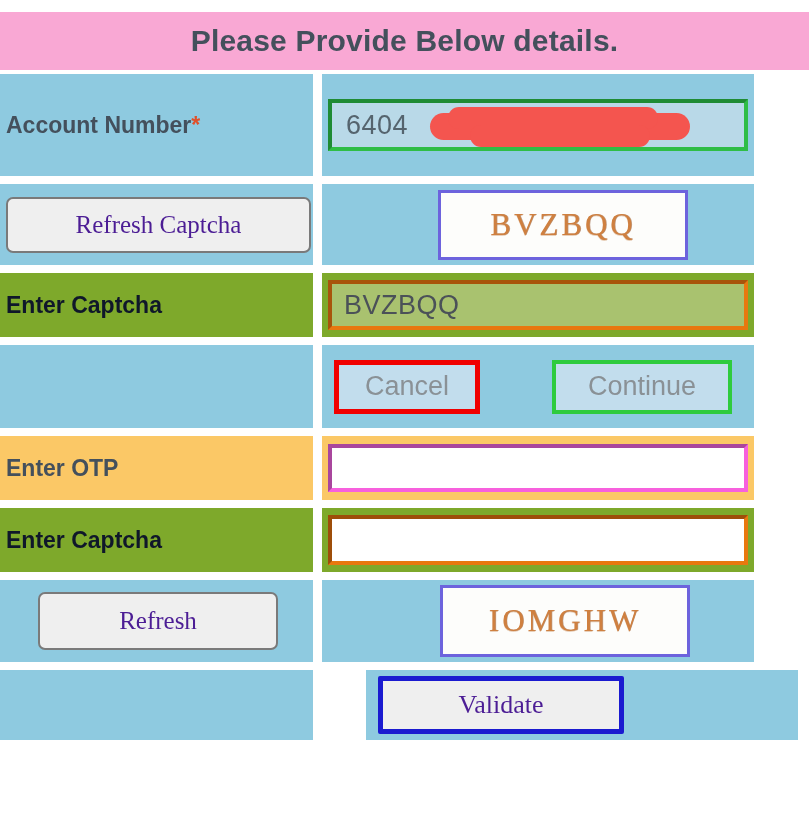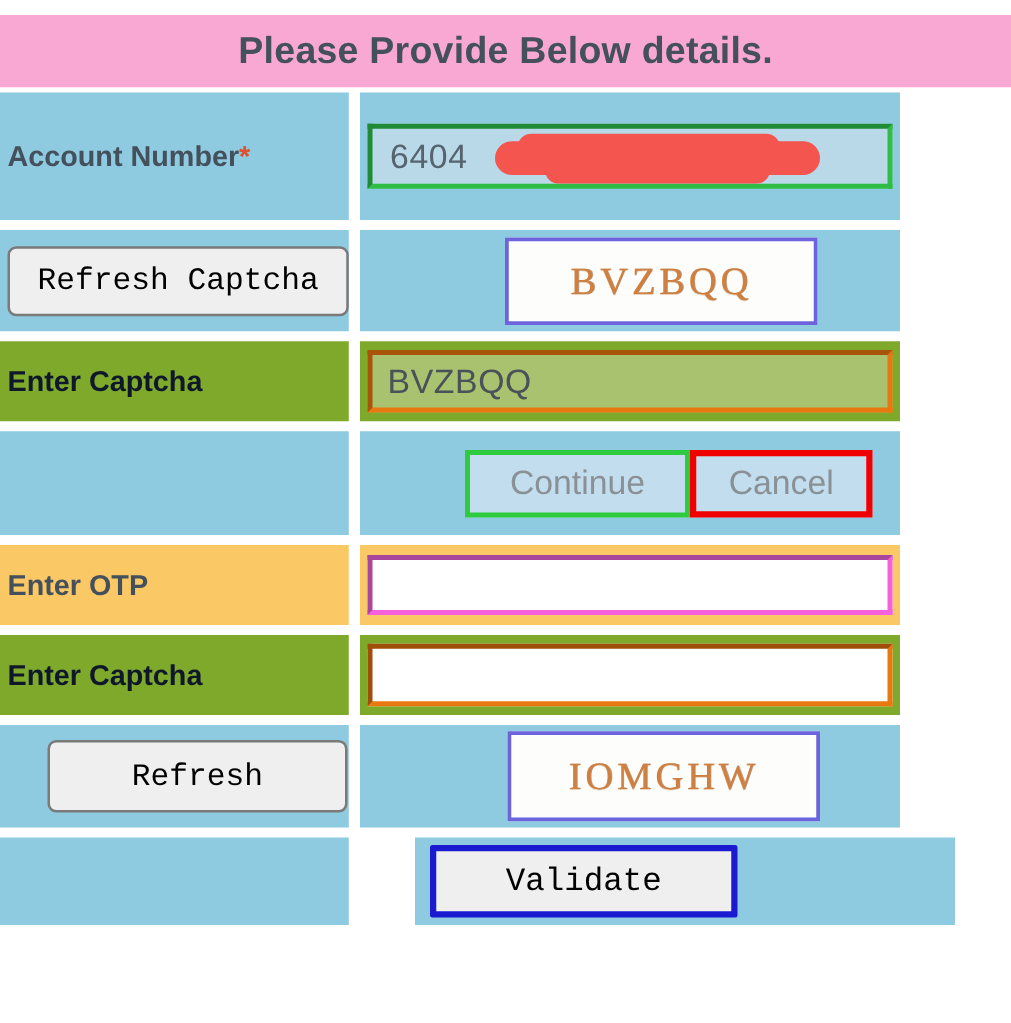--- a/index.html
+++ b/index.html
@@ -56,21 +56,21 @@
     padding: 4px 0 4px 0;
     background: #ffffff;
   }
   .cell {
     box-sizing: border-box;
     display: flex;
     align-items: center;
     position: relative;
   }
   .cell-left {
-    width: 279px;
+    width: 313px;
     margin-right: 9px;
     padding-left: 6px;
   }
   .cell-right {
     width: 432px;
     padding-left: 6px;
     padding-right: 6px;
   }
   .bg-blue   { background: #8ecae0; }
   .bg-green  { background: #7ea92b; }
@@ -140,22 +140,22 @@
     background: #f4554f;
     border-radius: 12px;
   }
 
   
   .push-btn {
     background: #efefef;
     border: 2px solid #7a7a7a;
     border-radius: 7px;
     font-size: 25px;
-    color: #000000;
-    font-family: Liberation Mono, monospace;
+    color: #4c1d95;
+    font-family: Liberation Serif, serif;
     display: flex;
     align-items: center;
     justify-content: center;
     box-sizing: border-box;
   }
   .btn-refresh-captcha {
     width: 305px;
     height: 56px;
     margin-left: 0;
   }
@@ -314,22 +314,22 @@
         <div class="captcha-input-filled">
           <span class="val">BVZBQQ</span>
         </div>
       </div>
     </div>
 
     <div class="row row-h4">
       <div class="cell cell-left bg-blue fill"></div>
       <div class="cell cell-right bg-blue fill">
         <div class="action-pair">
+          <div class="action-btn btn-cancel">Cancel</div>
           <div class="action-btn btn-continue">Continue</div>
-          <div class="action-btn btn-cancel">Cancel</div>
         </div>
       </div>
     </div>
 
     <div class="row row-h5">
       <div class="cell cell-left bg-amber fill">
         <span class="label">Enter OTP</span>
       </div>
       <div class="cell cell-right bg-amber fill">
         <div class="otp-input">

